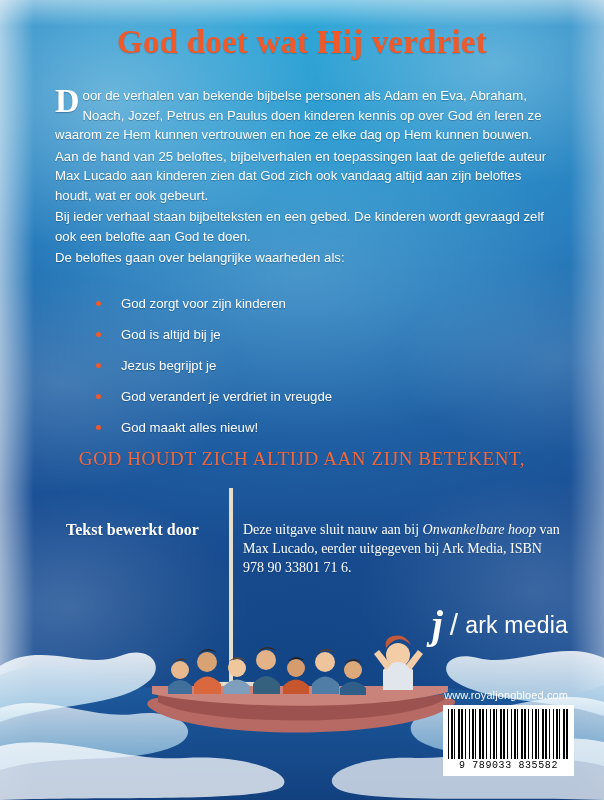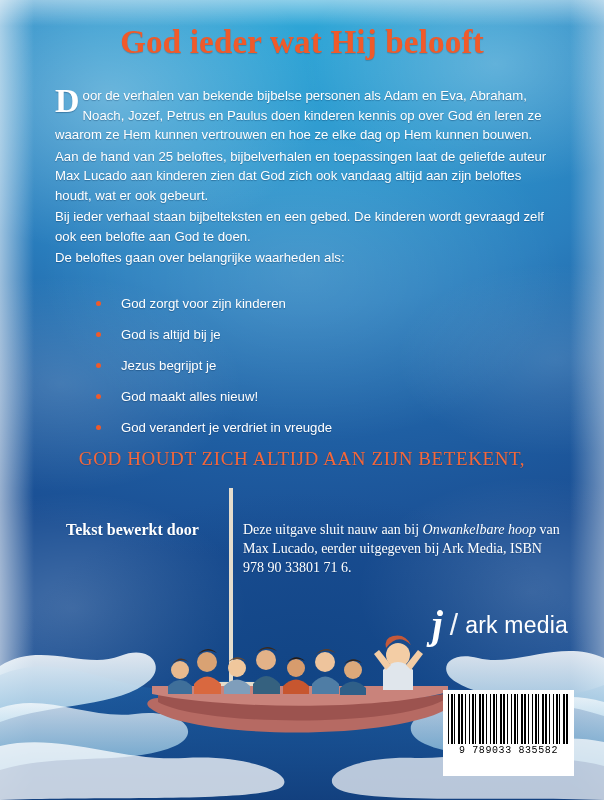--- a/index.html
+++ b/index.html
@@ -190,21 +190,21 @@
     font-size: 11px;
     letter-spacing: .1px;
   }
 
   
   .barcode-box {
     position: absolute;
     right: 30px;
     bottom: 24px;
     width: 131px;
-    height: 86px;
+    height: 71px;
     background: #ffffff;
     padding: 4px 5px 2px 5px;
     box-sizing: border-box;
   }
   .bars {
     height: 50px;
     width: 100%;
     background-repeat: no-repeat;
     background-image:
       repeating-linear-gradient(90deg,
@@ -299,21 +299,21 @@
       <path d="M344,194 q9,-9 18,-1 q-9,-5 -18,1 Z" fill="#32241a"></path>
 
       <circle cx="398" cy="185" r="12" fill="#f3cda5"></circle>
       <path d="M386,178 q12,-16 25,-3 q-6,-12 -18,-9 q-9,2 -7,12 Z" fill="#c4593a"></path>
       <path d="M383,200 q15,-16 30,0 l0,20 l-30,0 Z" fill="#e0e6ec"></path>
       <path d="M386,200 l-12,-16 l5,-4 l12,15 Z" fill="#f3cda5"></path>
       <path d="M411,200 l12,-16 l-5,-4 l-12,15 Z" fill="#f3cda5"></path>
     </g>
   </svg>
 
-  <div class="title">God ieder wat Hij belooft</div>
+  <div class="title">God doet wat Hij verdriet</div>
 
   <div class="copy">
     <p><span class="dropcap">D</span><span>oor de verhalen van bekende bijbelse personen als Adam en Eva, Abraham, Noach, Jozef, Petrus en Paulus doen kinderen kennis op over God én leren ze waarom ze Hem kunnen vertrouwen en hoe ze elke dag op Hem kunnen bouwen.</span></p>
     <p class="para-gap">Aan de hand van 25 beloftes, bijbelverhalen en toepassingen laat de geliefde auteur Max Lucado aan kinderen zien dat God zich ook vandaag altijd aan zijn beloftes houdt, wat er ook gebeurt.</p>
     <p class="para-gap">Bij ieder verhaal staan bijbelteksten en een gebed. De kinderen wordt gevraagd zelf ook een belofte aan God te doen.</p>
     <p class="para-gap">De beloftes gaan over belangrijke waarheden als:</p>
   </div>
 
   <div class="bullets">
     <div class="bullet">
@@ -323,25 +323,25 @@
     <div class="bullet">
       <span class="dot"></span>
       <span>God is altijd bij je</span>
     </div>
     <div class="bullet">
       <span class="dot"></span>
       <span>Jezus begrijpt je</span>
     </div>
     <div class="bullet">
       <span class="dot"></span>
+      <span>God verandert je verdriet in vreugde</span>
+    </div>
+    <div class="bullet">
+      <span class="dot"></span>
       <span>God maakt alles nieuw!</span>
-    </div>
-    <div class="bullet">
-      <span class="dot"></span>
-      <span>God verandert je verdriet in vreugde</span>
     </div>
   </div>
 
   <div class="headline">
     <span>GOD HOUDT ZICH ALTIJD AAN ZIJN BETEKENT,</span>
   </div>
 
   <div class="credit-left">
     <div>Tekst bewerkt door</div>
   </div>

